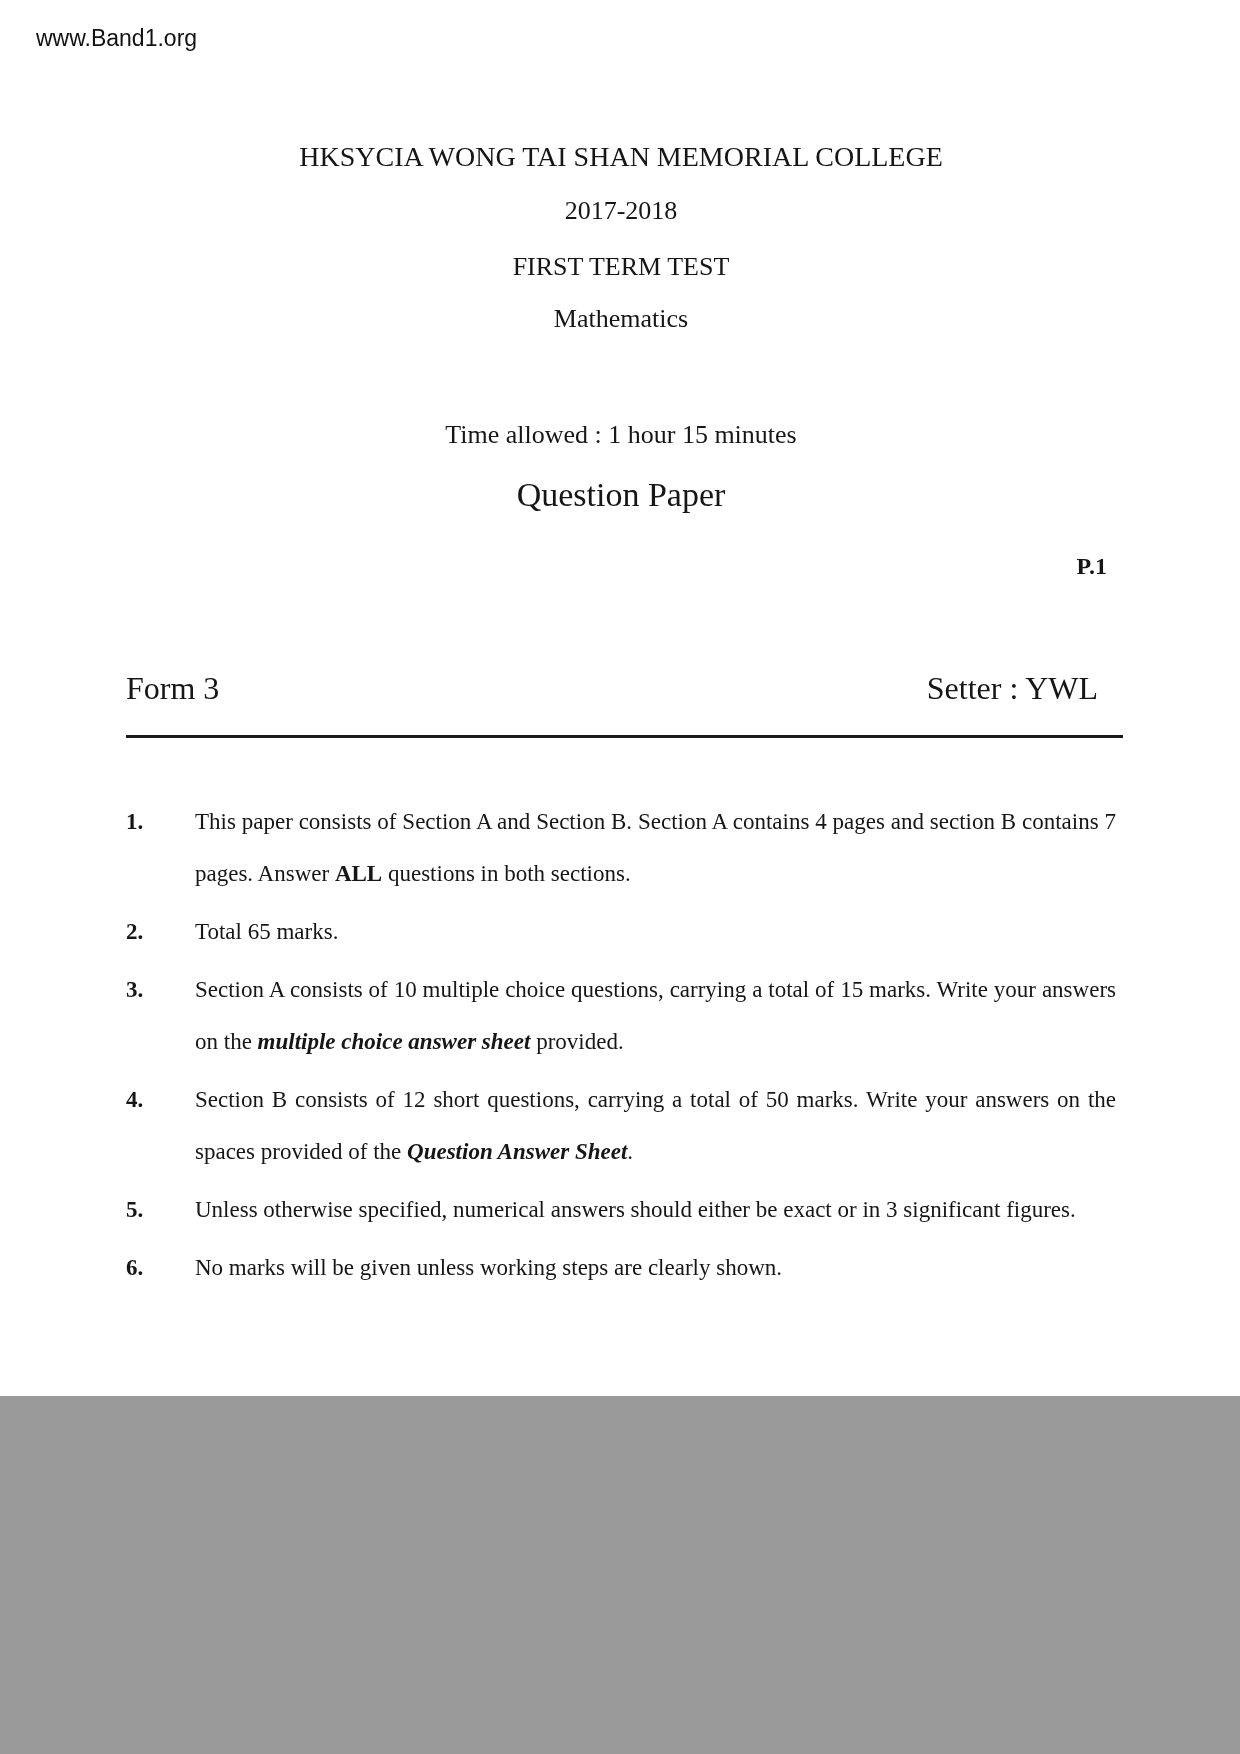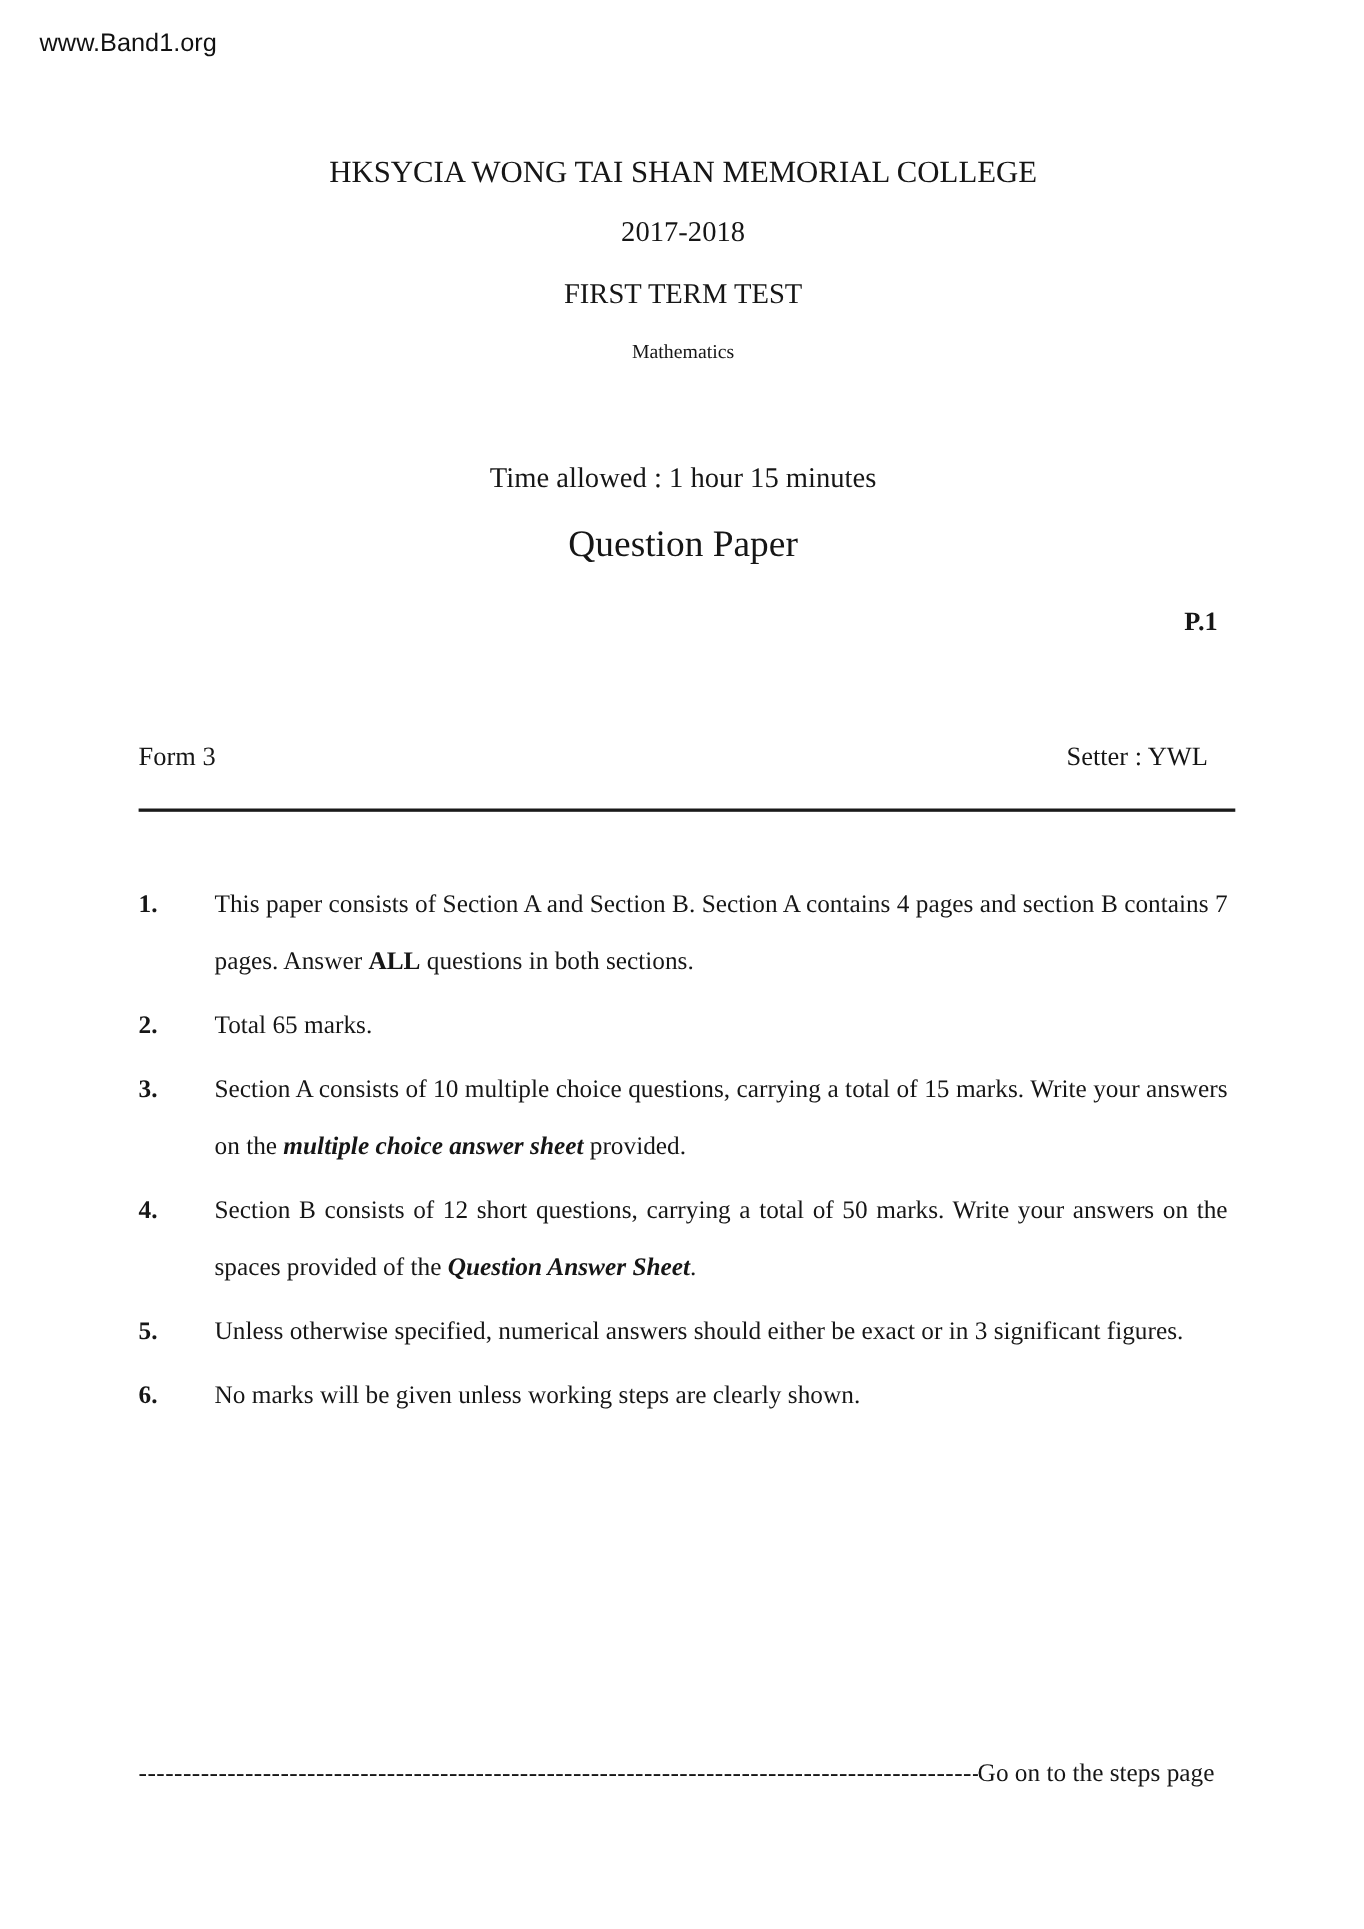--- a/index.html
+++ b/index.html
@@ -1,19 +1,19 @@
 <!DOCTYPE html>
 <html><head>
 <meta charset="utf-8">
 <style>
   html, body { margin: 0; padding: 0; background: #9a9a9a; }
   .page {
     position: relative;
     width: 1240px;
-    height: 1754px;
+    height: 1396px;
     margin: 0 auto;
     background: #ffffff;
     font-family: "Liberation Serif", "DejaVu Serif", serif;
     color: #161616;
     overflow: hidden;
   }
   .watermark {
     position: absolute;
     left: 36px;
     top: 24px;
@@ -25,37 +25,37 @@
   .hline {
     position: absolute;
     left: 126px;
     width: 990px;
     text-align: center;
     white-space: nowrap;
   }
   .t-school  { top: 140px; font-size: 28px; line-height: 34px; }
   .t-year    { top: 196px; font-size: 26px; line-height: 30px; }
   .t-exam    { top: 252px; font-size: 26px; line-height: 30px; }
-  .t-subject { top: 304px; font-size: 18px; line-height: 30px; }
+  .t-subject { top: 304px; font-size: 26px; line-height: 30px; }
   .t-time    { top: 420px; font-size: 26px; line-height: 30px; }
   .t-paper   { top: 480px; font-size: 34px; line-height: 30px; }
   .pagenum {
     position: absolute;
     right: 133px;
     top: 552px;
     font-size: 24px;
     line-height: 28px;
     font-weight: bold;
   }
   .meta-row {
     position: absolute;
     left: 126px;
     width: 990px;
     top: 674px;
-    font-size: 24px;
+    font-size: 32px;
     line-height: 29px;
   }
   .meta-form { float: left; }
   .meta-setter { float: right; padding-right: 18px; }
   .rule {
     position: absolute;
     left: 126px;
     width: 997px;
     top: 735px;
     border-top: 3px solid #1a1a1a;

